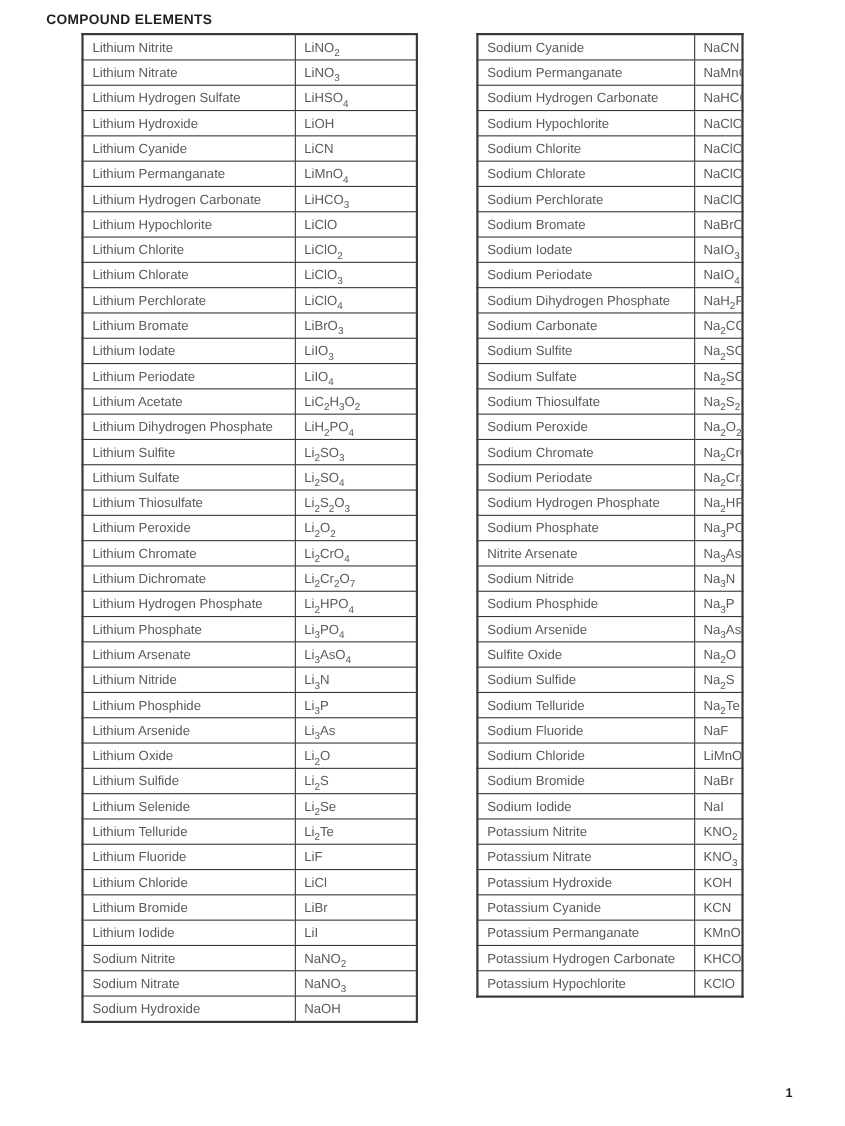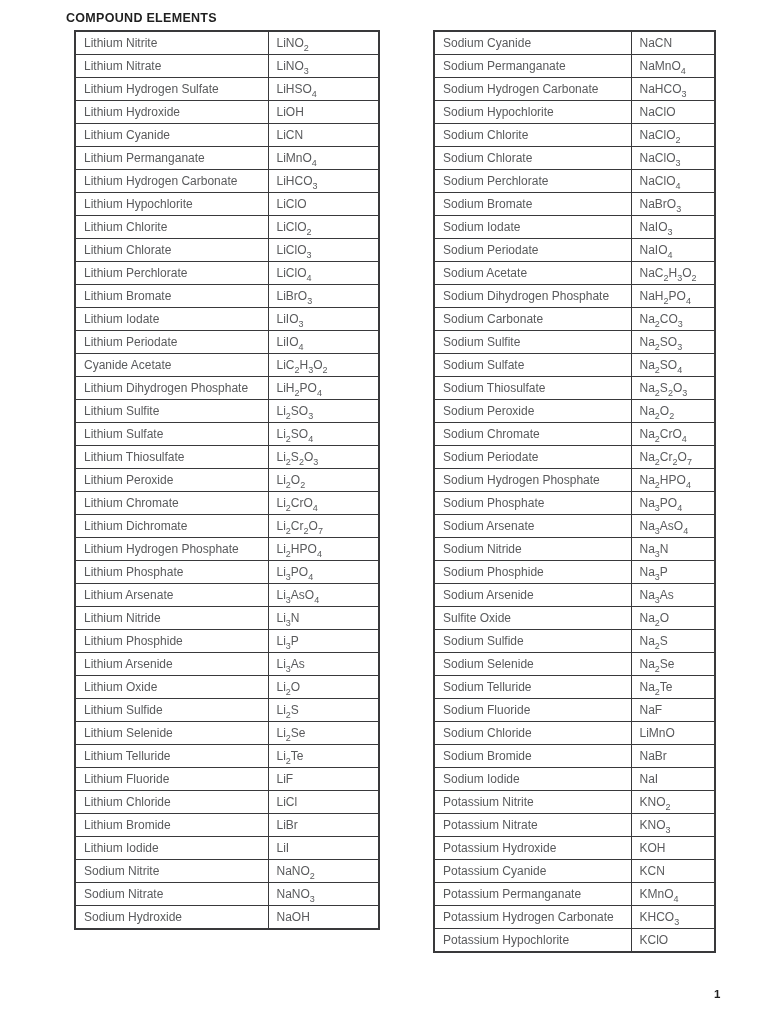--- a/index.html
+++ b/index.html
@@ -20,25 +20,24 @@
     background:var(--page-bg);
     overflow:hidden;
   }
   .title{
     position:absolute;
     left:42px;top:11px;
     font-size:12.5px;
     font-weight:bold;
     letter-spacing:0.3px;
     color:var(--title-ink);
-    margin-left:24px;
   }
   .tbl{position:absolute;top:30px;}
   .tbl-left{left:74px;width:306px;}
-  .tbl-right{left:433px;width:283px;}
+  .tbl-right{left:433px;width:243px;}
   table{
     border-collapse:collapse;
     table-layout:fixed;
     width:100%;
     border:2px solid var(--table-border);
   }
   .tbl-left col.c-name{width:193px;}
   .tbl-right col.c-name{width:197px;}
   td{
     border:1px solid var(--table-border);
@@ -129,21 +128,21 @@
           </tr>
           <tr>
             <td>Lithium Iodate</td>
             <td class="formula">LiIO<sub>3</sub></td>
           </tr>
           <tr>
             <td>Lithium Periodate</td>
             <td class="formula">LiIO<sub>4</sub></td>
           </tr>
           <tr>
-            <td>Cyanide Acetate</td>
+            <td>Lithium Acetate</td>
             <td class="formula">LiC<sub>2</sub>H<sub>3</sub>O<sub>2</sub></td>
           </tr>
           <tr>
             <td>Lithium Dihydrogen Phosphate</td>
             <td class="formula">LiH<sub>2</sub>PO<sub>4</sub></td>
           </tr>
           <tr>
             <td>Lithium Sulfite</td>
             <td class="formula">Li<sub>2</sub>SO<sub>3</sub></td>
           </tr>
@@ -280,24 +279,20 @@
           </tr>
           <tr>
             <td>Sodium Iodate</td>
             <td class="formula">NaIO<sub>3</sub></td>
           </tr>
           <tr>
             <td>Sodium Periodate</td>
             <td class="formula">NaIO<sub>4</sub></td>
           </tr>
           <tr>
-            <td>Sodium Acetate</td>
-            <td class="formula">NaC<sub>2</sub>H<sub>3</sub>O<sub>2</sub></td>
-          </tr>
-          <tr>
             <td>Sodium Dihydrogen Phosphate</td>
             <td class="formula">NaH<sub>2</sub>PO<sub>4</sub></td>
           </tr>
           <tr>
             <td>Sodium Carbonate</td>
             <td class="formula">Na<sub>2</sub>CO<sub>3</sub></td>
           </tr>
           <tr>
             <td>Sodium Sulfite</td>
             <td class="formula">Na<sub>2</sub>SO<sub>3</sub></td>
@@ -324,21 +319,21 @@
           </tr>
           <tr>
             <td>Sodium Hydrogen Phosphate</td>
             <td class="formula">Na<sub>2</sub>HPO<sub>4</sub></td>
           </tr>
           <tr>
             <td>Sodium Phosphate</td>
             <td class="formula">Na<sub>3</sub>PO<sub>4</sub></td>
           </tr>
           <tr>
-            <td>Sodium Arsenate</td>
+            <td>Nitrite Arsenate</td>
             <td class="formula">Na<sub>3</sub>AsO<sub>4</sub></td>
           </tr>
           <tr>
             <td>Sodium Nitride</td>
             <td class="formula">Na<sub>3</sub>N</td>
           </tr>
           <tr>
             <td>Sodium Phosphide</td>
             <td class="formula">Na<sub>3</sub>P</td>
           </tr>
@@ -346,24 +341,20 @@
             <td>Sodium Arsenide</td>
             <td class="formula">Na<sub>3</sub>As</td>
           </tr>
           <tr>
             <td>Sulfite Oxide</td>
             <td class="formula">Na<sub>2</sub>O</td>
           </tr>
           <tr>
             <td>Sodium Sulfide</td>
             <td class="formula">Na<sub>2</sub>S</td>
-          </tr>
-          <tr>
-            <td>Sodium Selenide</td>
-            <td class="formula">Na<sub>2</sub>Se</td>
           </tr>
           <tr>
             <td>Sodium Telluride</td>
             <td class="formula">Na<sub>2</sub>Te</td>
           </tr>
           <tr>
             <td>Sodium Fluoride</td>
             <td class="formula">NaF</td>
           </tr>
           <tr>

